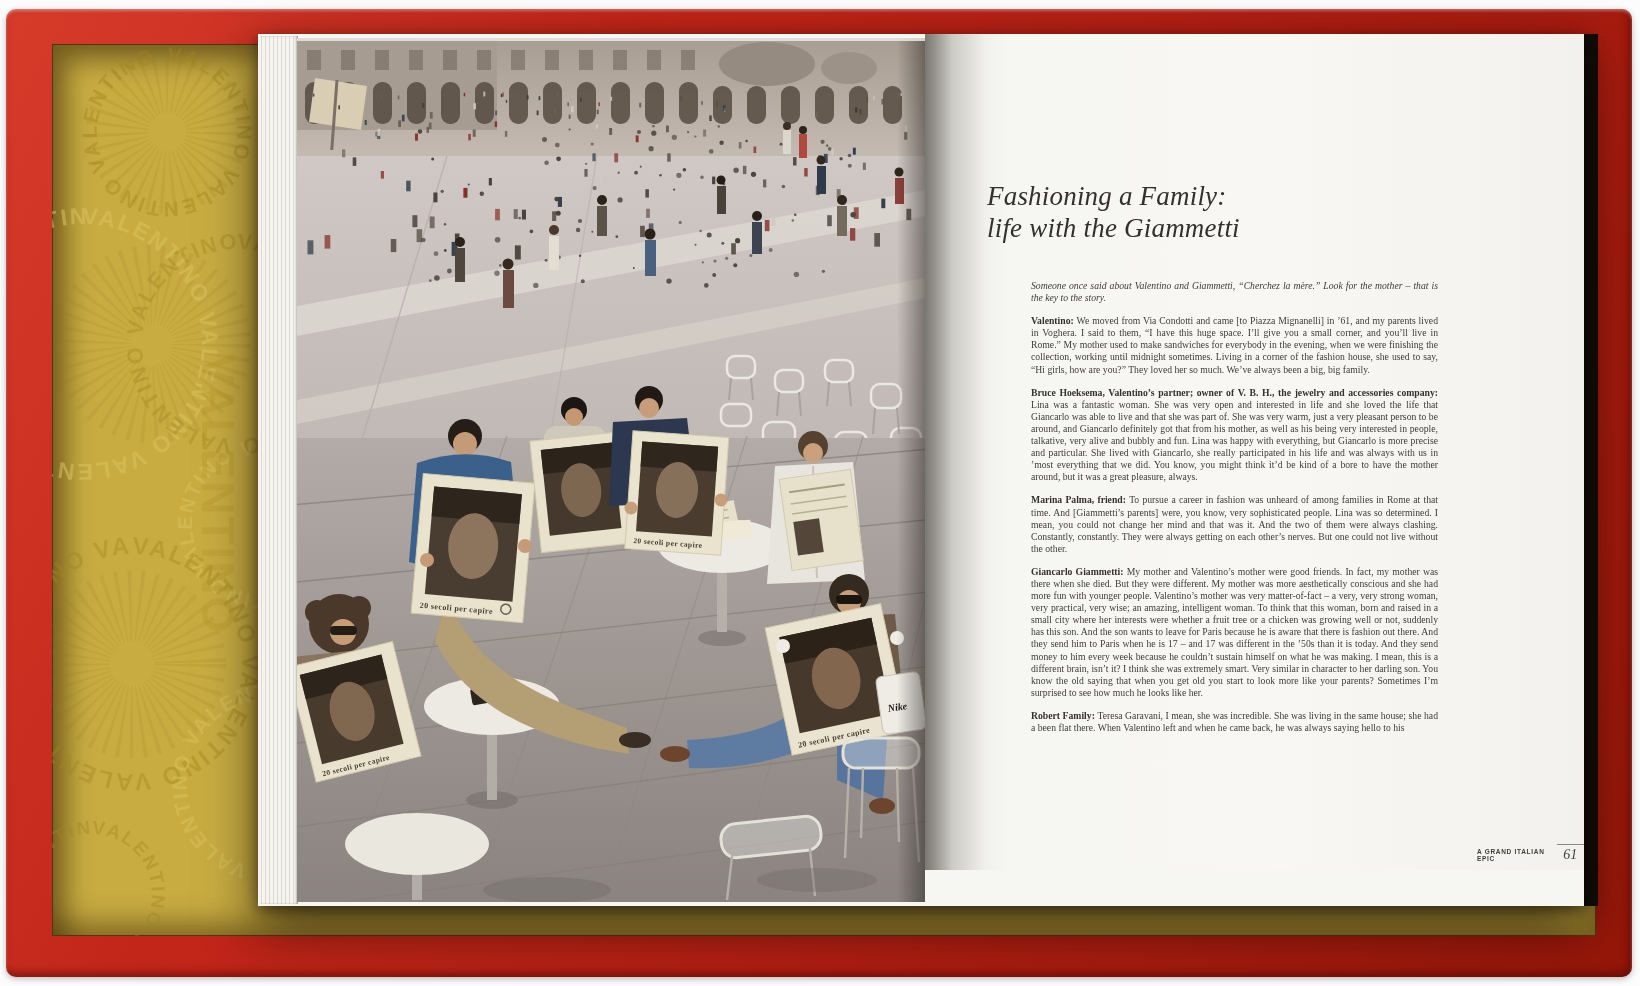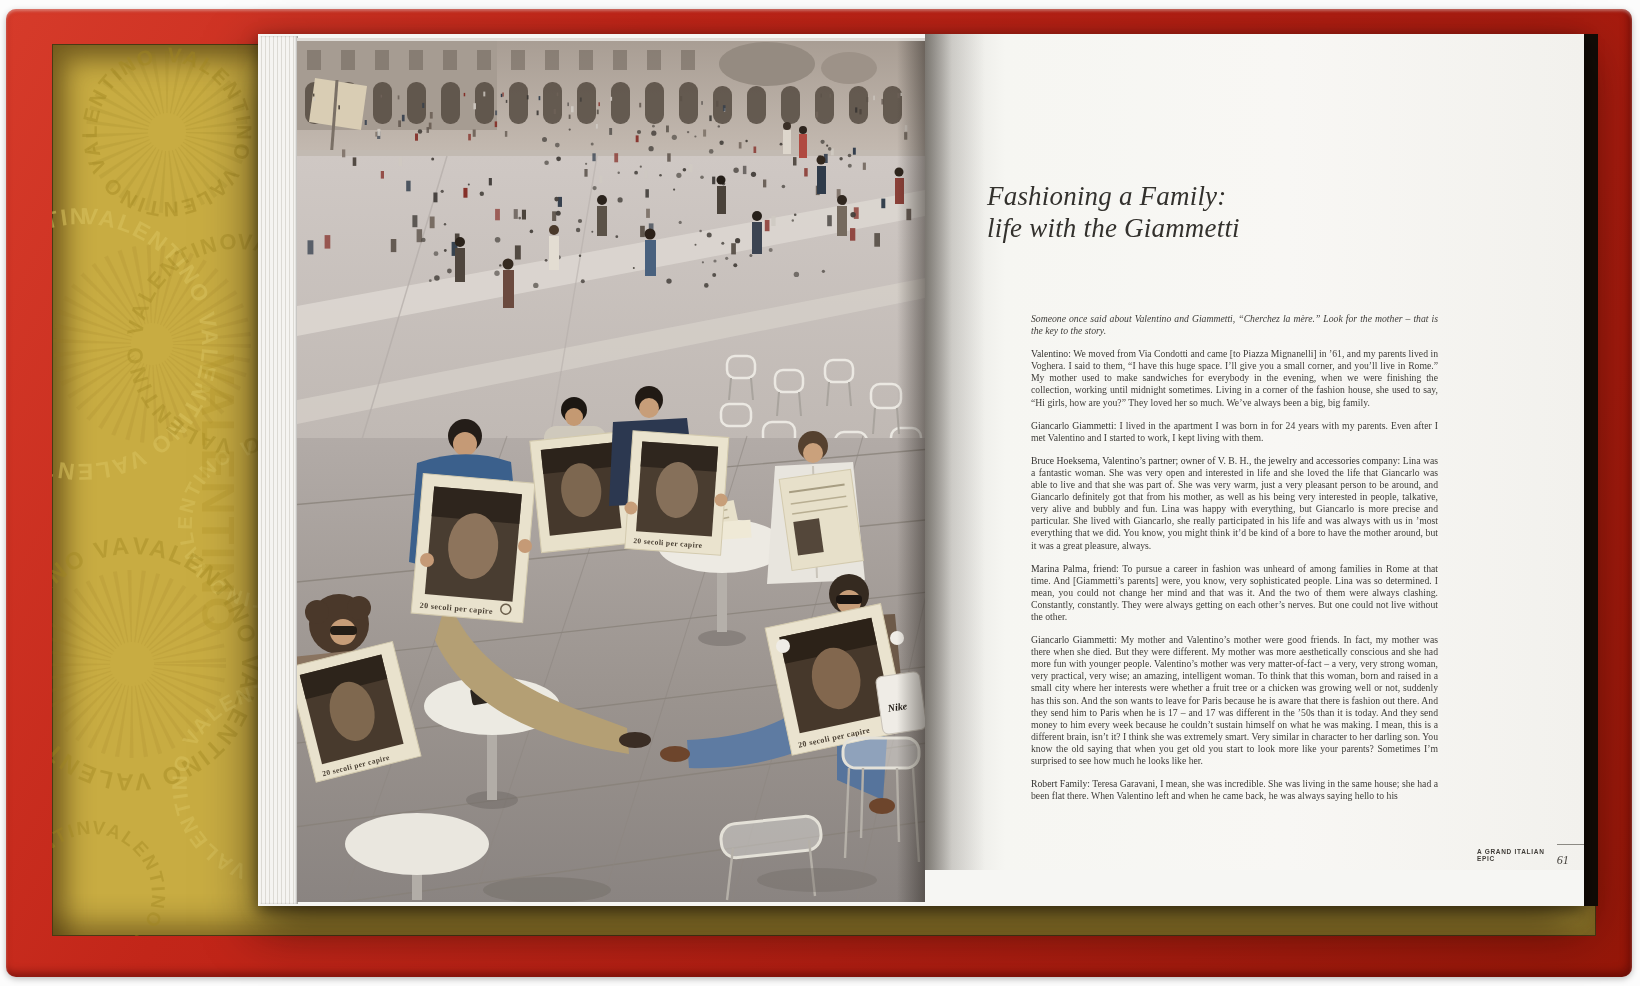--- a/index.html
+++ b/index.html
@@ -18,27 +18,27 @@
   .page-stack{position:absolute;left:0;top:2px;width:40px;height:868px;border-radius:4px 0 0 4px;
     background:repeating-linear-gradient(90deg,#f5f4f1 0 3px,#dcdad4 3px 4px),linear-gradient(180deg,#e9e8e4,#f5f4f1 6%,#f5f4f1 94%,#e4e2dd);
     box-shadow:inset -2px 0 2px rgba(0,0,0,.25);}
   .photo{position:absolute;left:39px;top:4px;width:628px;height:864px;background:#c6bfbb;overflow:hidden;}
   .right-page{position:absolute;left:667px;top:0;width:659px;height:836px;
     background:linear-gradient(90deg,#c9c8c4 0,#e6e5e1 26px,#f6f6f2 80px,#f8f7f4 55%,#f2f1ed 100%);}
   .gutter-shade{position:absolute;left:0;top:0;width:60px;height:100%;
     background:linear-gradient(90deg,rgba(45,38,30,.5),rgba(45,38,30,.14) 45%,rgba(45,38,30,0));}
   
   .heading{position:absolute;left:62px;top:146px;font-style:italic;font-size:27px;line-height:32px;color:#33312d;letter-spacing:.2px;}
-  .text-col{position:absolute;left:106px;top:246px;width:407px;color:#3e3c38;font-size:9.7px;line-height:12.1px;text-align:justify;margin-top:33px;}
+  .text-col{position:absolute;left:106px;top:246px;width:407px;color:#3e3c38;font-size:9.7px;line-height:12.1px;text-align:justify;}
   .para{margin:0 0 11px 0;}
-  .para .spk{font-weight:400;color:#343230;}
+  .para .spk{font-weight:700;color:#343230;}
   .para.ital{font-style:italic;}
   .footer{position:absolute;left:552px;top:810px;display:flex;align-items:flex-start;}
   .footer .flabel{font-family:"Liberation Sans",sans-serif;font-size:6.5px;font-weight:700;letter-spacing:.7px;color:#403d38;padding-top:4px;}
-  .footer .fpage{margin-left:9px;width:34px;border-top:1px solid #8c8a84;font-style:italic;font-size:12px;color:#45423d;padding-top:8px;}
+  .footer .fpage{margin-left:9px;width:34px;border-top:1px solid #8c8a84;text-align:center;font-style:italic;font-size:14px;color:#45423d;padding-top:2px;}
 </style>
 </head>
 <body>
 
 <div class="scene">
 
   <div class="box-outer"></div>
 
   <div class="box-interior">
     <svg class="lining-svg" width="1544" height="892" viewBox="0 0 1544 892">
@@ -613,21 +613,20 @@
       <div class="gutter-shade"></div>
 
       <div class="heading">
         <div>Fashioning a Family:</div>
         <div>life with the Giammetti</div>
       </div>
 
       <div class="text-col">
         <p class="para ital"><span>Someone once said about Valentino and Giammetti, “Cherchez la mère.” Look for the mother – that is the key to the story.</span></p>
         <p class="para"><strong class="spk">Valentino: </strong><span>We moved from Via Condotti and came [to Piazza Mignanelli] in ’61, and my parents lived in Voghera. I said to them, “I have this huge space. I’ll give you a small corner, and you’ll live in Rome.” My mother used to make sandwiches for everybody in the evening, when we were finishing the collection, working until midnight sometimes. Living in a corner of the fashion house, she used to say, “Hi girls, how are you?” They loved her so much. We’ve always been a big, big family.</span></p>
-        <p class="para"><strong class="spk">Giancarlo Giammetti: </strong><span>I lived in the apartment I was born in for 24 years with my parents. Even after I met Valentino and I started to work, I kept living with them.</span></p>
         <p class="para"><strong class="spk">Bruce Hoeksema, Valentino’s partner; owner of V. B. H., the jewelry and accessories company: </strong><span>Lina was a fantastic woman. She was very open and interested in life and she loved the life that Giancarlo was able to live and that she was part of. She was very warm, just a very pleasant person to be around, and Giancarlo definitely got that from his mother, as well as his being very interested in people, talkative, very alive and bubbly and fun. Lina was happy with everything, but Giancarlo is more precise and particular. She lived with Giancarlo, she really participated in his life and was always with us in ’most everything that we did. You know, you might think it’d be kind of a bore to have the mother around, but it was a great pleasure, always.</span></p>
         <p class="para"><strong class="spk">Marina Palma, friend: </strong><span>To pursue a career in fashion was unheard of among families in Rome at that time. And [Giammetti’s parents] were, you know, very sophisticated people. Lina was so determined. I mean, you could not change her mind and that was it. And the two of them were always clashing. Constantly, constantly. They were always getting on each other’s nerves. But one could not live without the other.</span></p>
         <p class="para"><strong class="spk">Giancarlo Giammetti: </strong><span>My mother and Valentino’s mother were good friends. In fact, my mother was there when she died. But they were different. My mother was more aesthetically conscious and she had more fun with younger people. Valentino’s mother was very matter-of-fact – a very, very strong woman, very practical, very wise; an amazing, intelligent woman. To think that this woman, born and raised in a small city where her interests were whether a fruit tree or a chicken was growing well or not, suddenly has this son. And the son wants to leave for Paris because he is aware that there is fashion out there. And they send him to Paris when he is 17 – and 17 was different in the ’50s than it is today. And they send money to him every week because he couldn’t sustain himself on what he was making. I mean, this is a different brain, isn’t it? I think she was extremely smart. Very similar in character to her darling son. You know the old saying that when you get old you start to look more like your parents? Sometimes I’m surprised to see how much he looks like her.</span></p>
         <p class="para"><strong class="spk">Robert Family: </strong><span>Teresa Garavani, I mean, she was incredible. She was living in the same house; she had a been flat there. When Valentino left and when he came back, he was always saying hello to his</span></p>
       </div>
 
       <div class="footer">
         <span class="flabel">A GRAND ITALIAN EPIC</span>
         <span class="fpage">61</span>
       </div>

